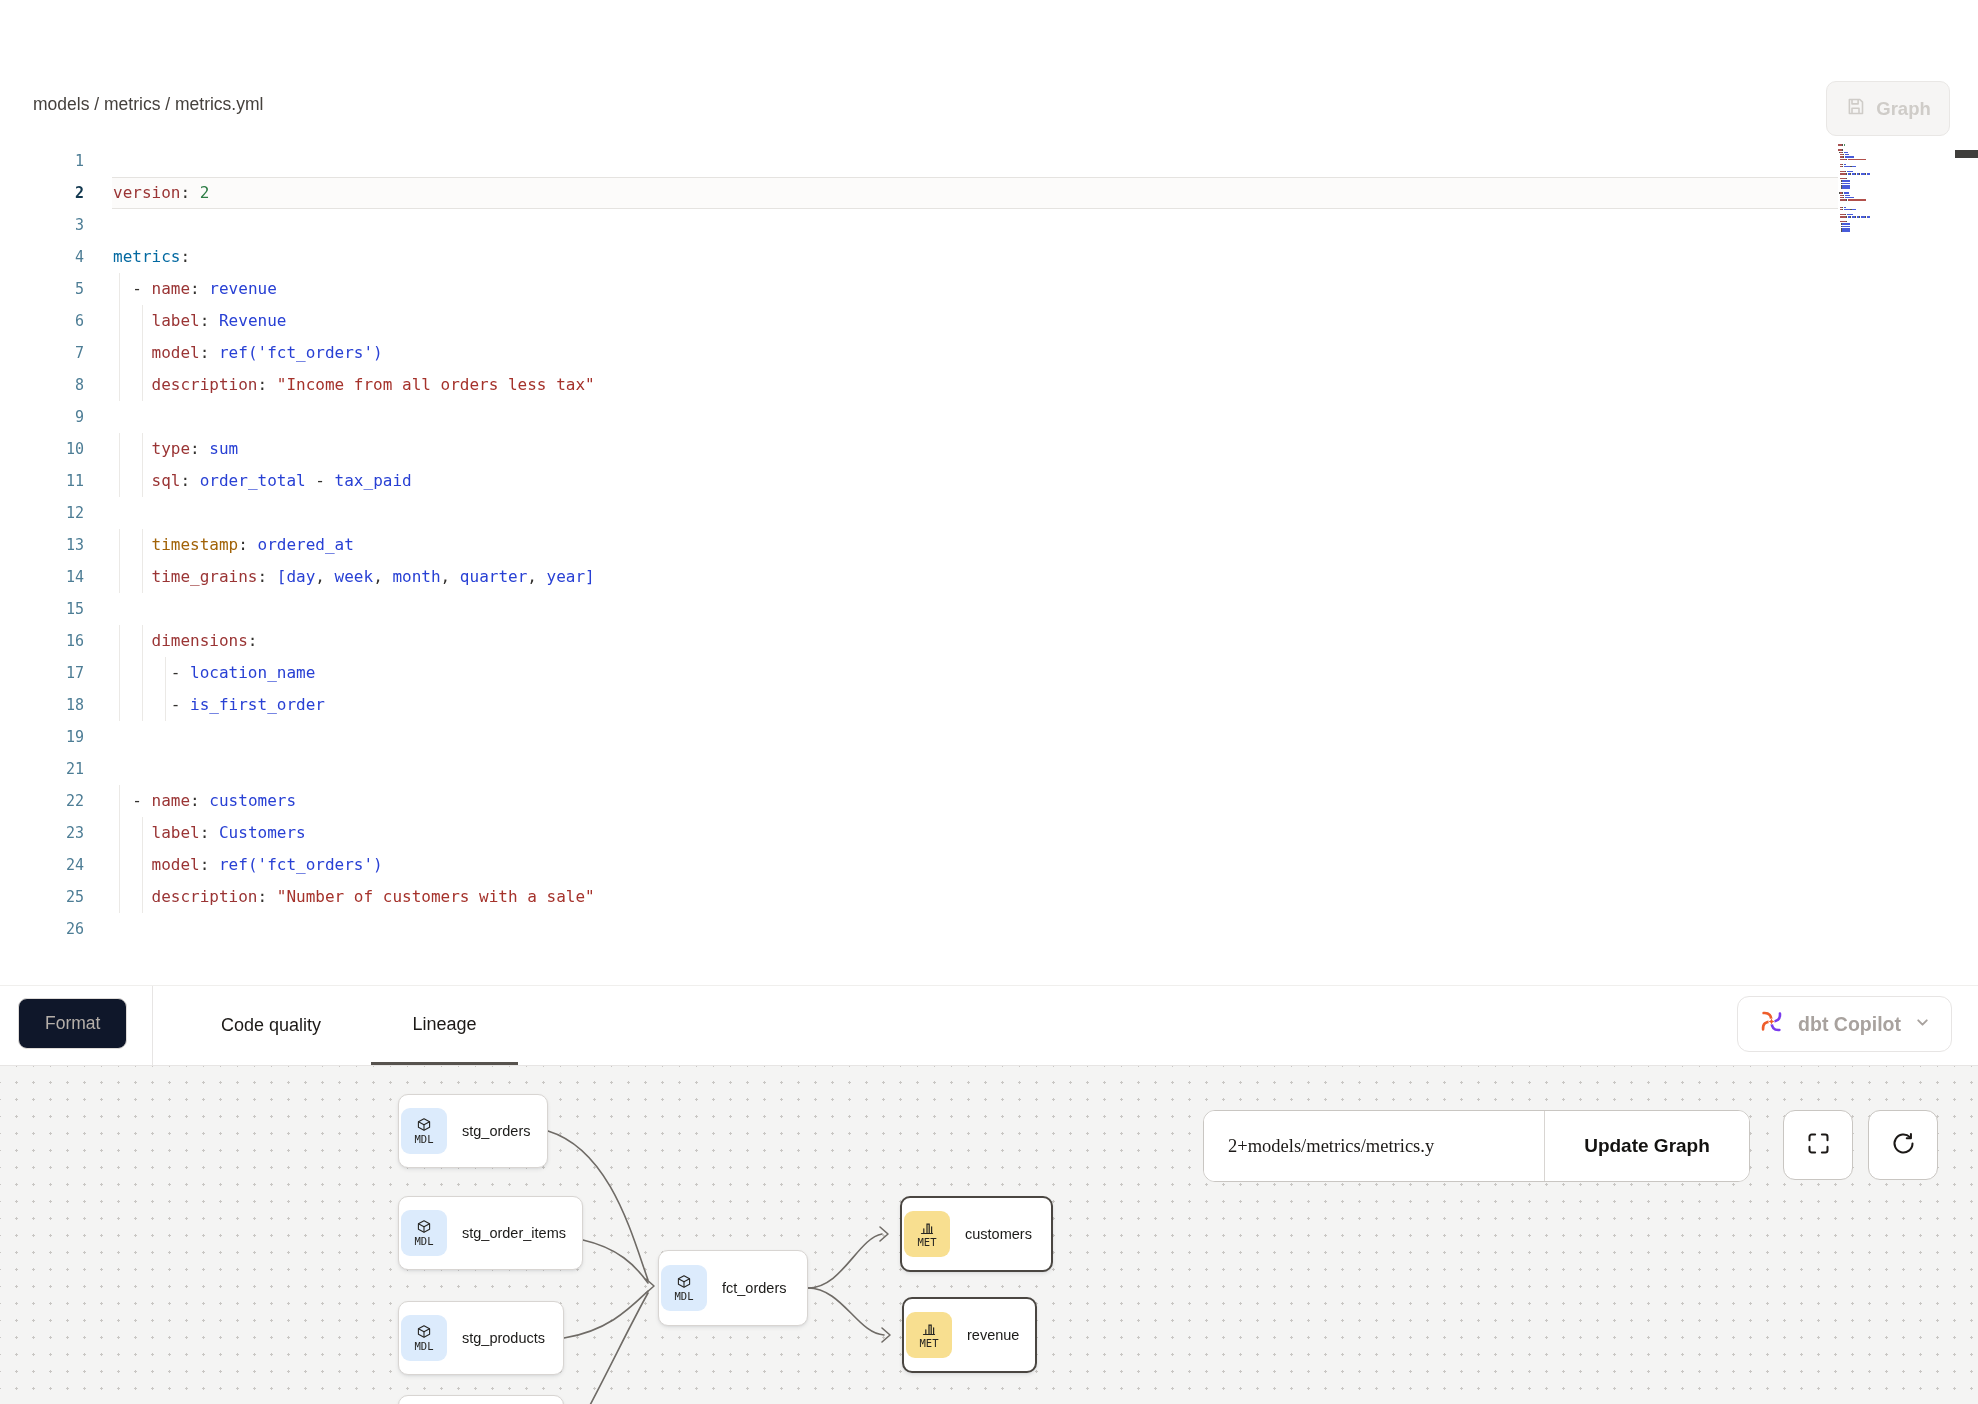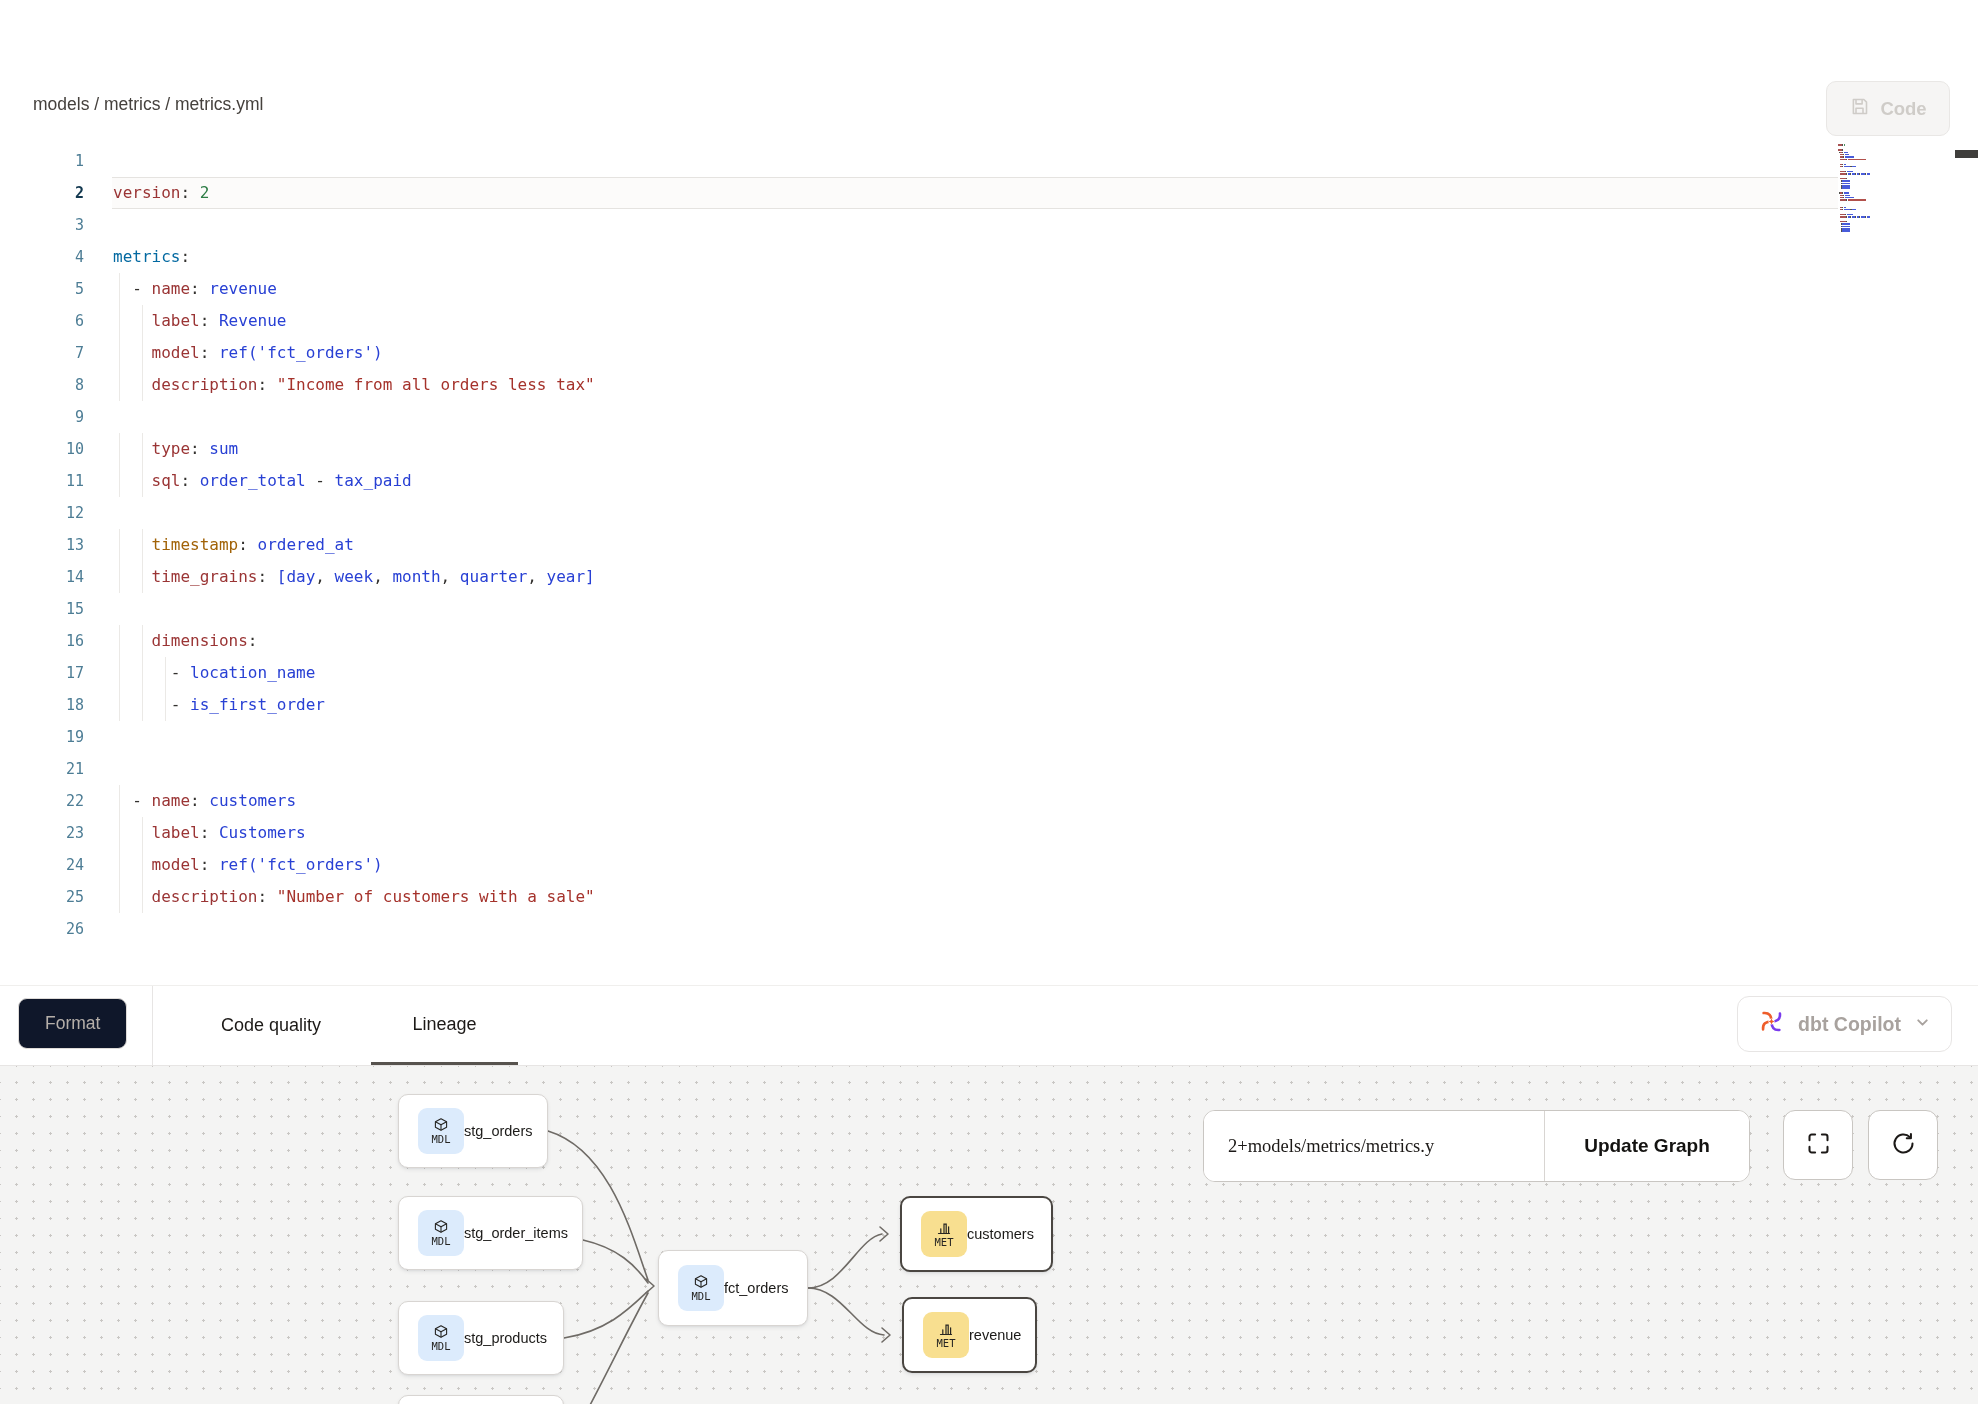--- a/index.html
+++ b/index.html
@@ -64,21 +64,21 @@
 
   
   .canvas{position:absolute;top:1066px;left:0;right:0;height:338px;background:#f4f4f3;
        background-image:radial-gradient(circle,#c9c7c4 1px,transparent 1.3px);
        background-size:17px 17px;background-position:8px 8px;overflow:hidden}
   .canvas svg.edges{position:absolute;left:0;top:0;width:1978px;height:338px}
   .canvas svg.edges path,.canvas svg.edges polyline{stroke:#6f6b66;fill:none;stroke-width:1.6px;
        stroke-linejoin:round;stroke-linecap:round}
   .node{position:absolute;background:#fff;border:1px solid #d8d5d2;border-radius:10px;
        box-shadow:0 1px 2px rgba(16,24,40,.05),0 2px 4px rgba(16,24,40,.07);
-       display:flex;align-items:center;padding-left:19px;box-sizing:border-box;cursor:pointer}
+       display:flex;align-items:center;gap:15px;padding-left:2px;box-sizing:border-box;cursor:pointer}
   .node.met{border:2px solid #4a4641}
   .badge{width:46px;height:46px;border-radius:9px;display:flex;flex-direction:column;
        align-items:center;justify-content:center;flex:none}
   .badge.mdl{background:#dcebfc}
   .badge.met{background:#f8df90}
   .badge span{font-family:"DejaVu Sans Mono",monospace;font-size:10.5px;color:#262522;
        line-height:11px;margin-top:1px}
   .nlabel{font-size:14.5px;color:#1b1a18;white-space:nowrap}
   .lgroup{position:absolute;left:1203px;top:44px;height:72px;width:547px;background:#fff;
        border:1px solid #c9c6c2;border-radius:12px;display:flex;box-sizing:border-box;overflow:hidden}
@@ -99,21 +99,21 @@
 
 
   <div class="crumbrow">
     <div class="crumb">models / metrics / metrics.yml</div>
     <button class="save-btn">
       <span><svg width="21" height="21" viewBox="0 0 24 24" fill="none" stroke="#cfccc8" stroke-width="1.8" stroke-linejoin="round">
             <path d="M5 4h12l3 3v13H5z"></path>
             <path d="M8 4v5h7V4"></path>
             <path d="M8 20v-6h8v6"></path>
           </svg></span>
-      <span>Code</span>
+      <span>Graph</span>
     </button>
   </div>
 
   <div class="editor">
     <div id="code">
         <div class="cl">
           <span class="ln">1</span>
           <span class="lc"></span>
         </div>
         <div class="cl active">

